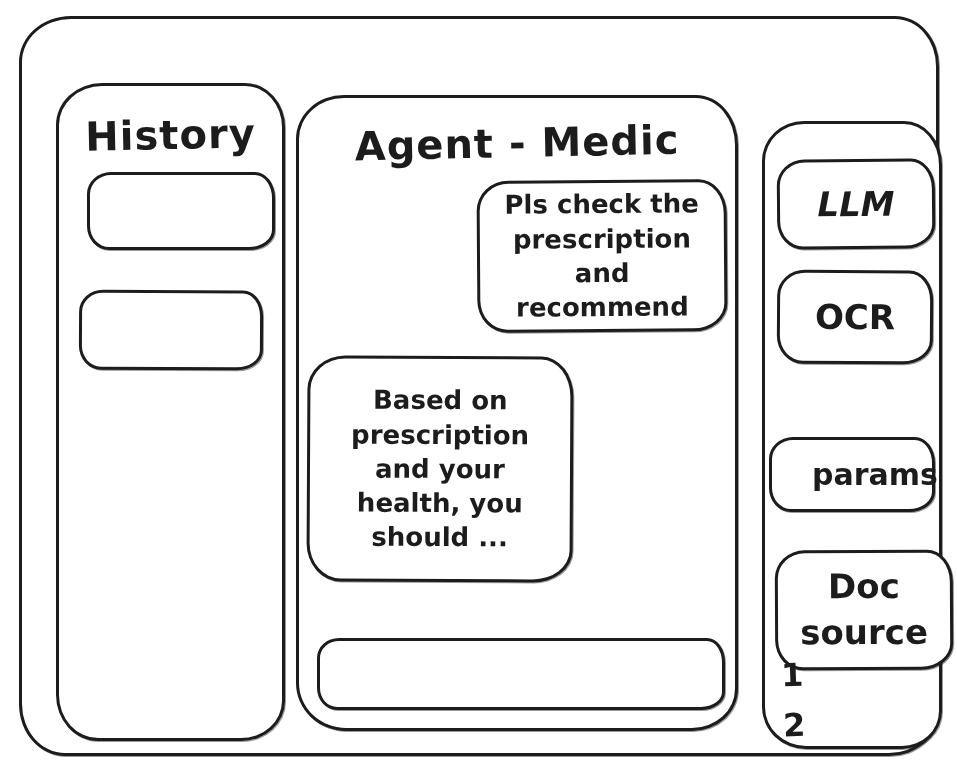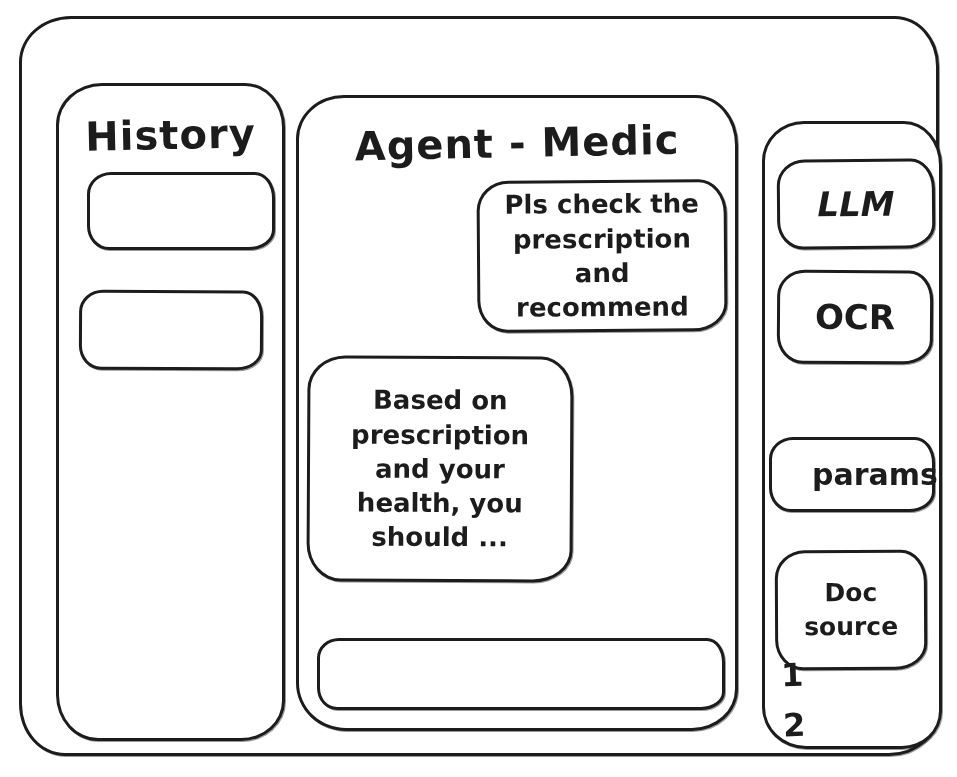--- a/index.html
+++ b/index.html
@@ -100,22 +100,22 @@
     border-radius: 28px 24px 30px 26px / 26px 30px 24px 28px;
     transform: rotate(.4deg);
   }
   .btn-params {
     left: 4px; top: 313px; width: 166px; height: 75px;
     font-size: 30px;
     border-radius: 24px 20px 26px 22px / 22px 26px 20px 24px;
     padding-left: 46px;
   }
   .btn-doc-source {
-    left: 10px; top: 426px; width: 152px; height: 120px;
-    font-size: 25px; line-height: 1.35;
+    left: 10px; top: 426px; width: 178px; height: 120px;
+    font-size: 34px; line-height: 1.35;
     border-radius: 30px 26px 32px 28px / 28px 32px 26px 30px;
     transform: rotate(-.3deg);
   }
   .note { font-size: 32px; font-weight: bold; transform: rotate(-2deg); }
   .note-1 { left: 16px; top: 532px; }
   .note-2 { left: 18px; top: 582px; }
 </style>
 </head>
 <body>
 

